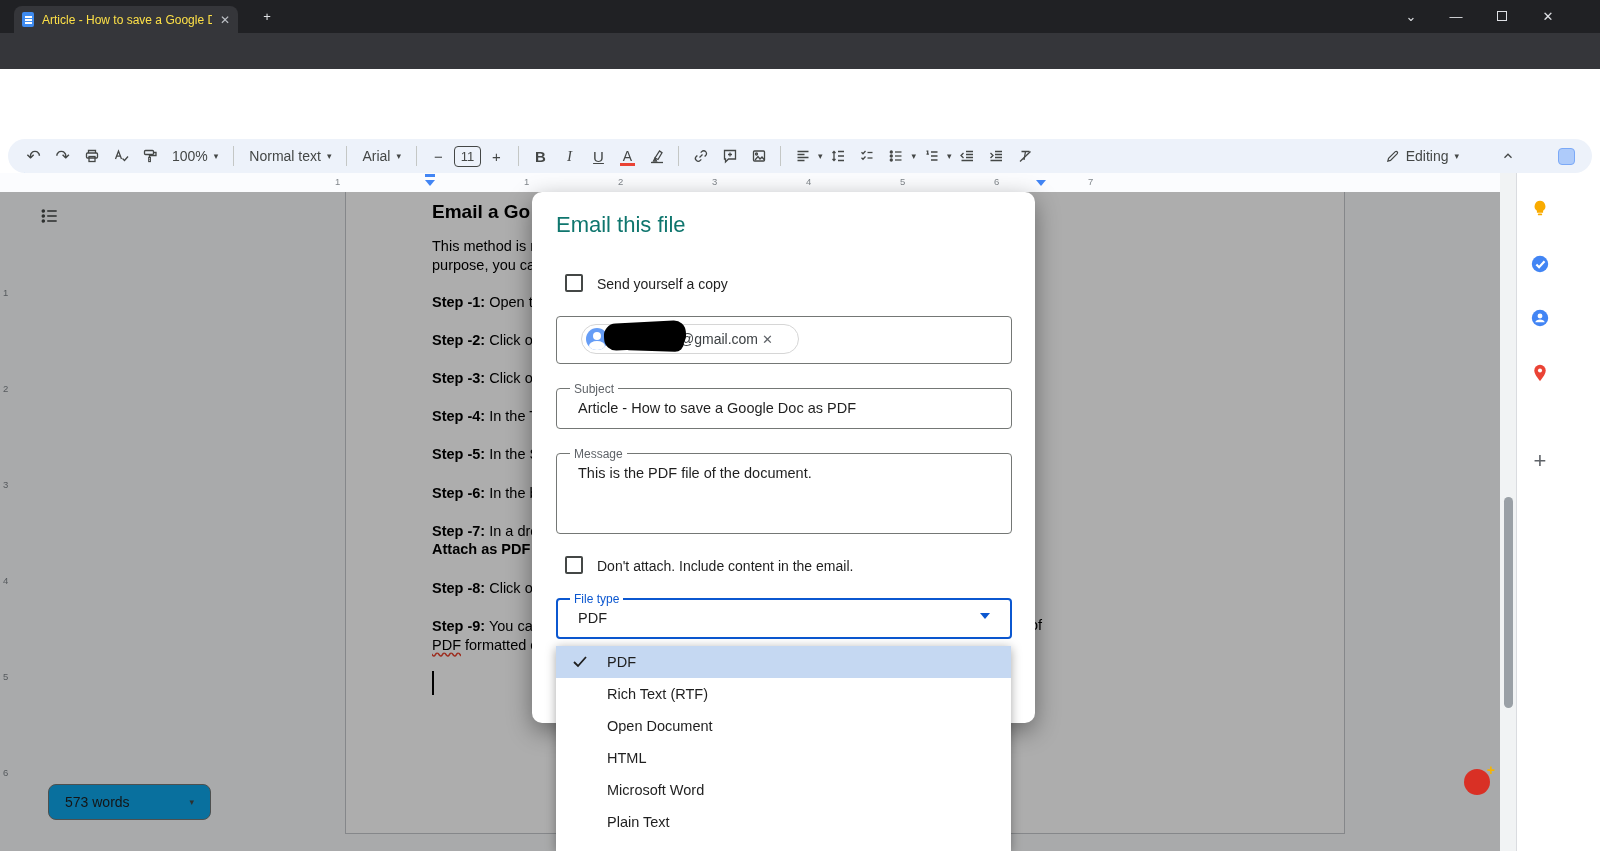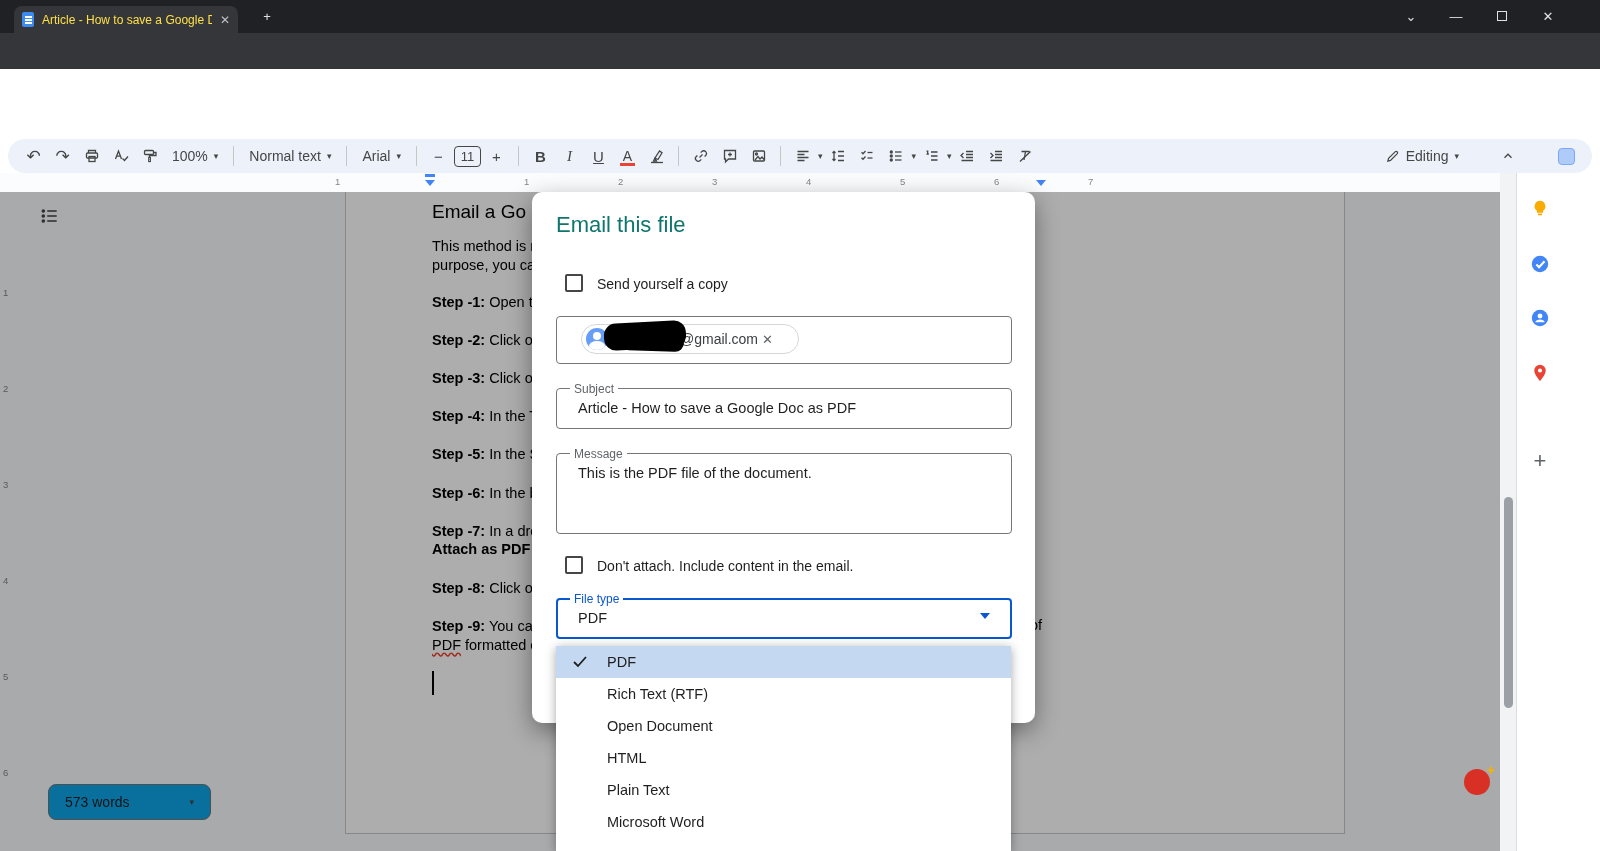--- a/index.html
+++ b/index.html
@@ -59,21 +59,21 @@
   .ruler{position:absolute;left:0;top:173px;width:1600px;height:19px;background:#fbfcfe}
   .rnum{position:absolute;top:3px;font-size:9.5px;color:#80868b}
   .rmark{position:absolute;width:0;height:0;border-left:5px solid transparent;border-right:5px solid transparent;
          border-top:6px solid #4285f4}
   .rbar{position:absolute;width:10px;height:3px;background:#4285f4}
   .vnum{position:absolute;left:3px;font-size:9.5px;color:#80868b;z-index:1}
 
   
   .canvas{position:absolute;left:0;top:192px;width:1600px;height:659px;background:#f9fbfd}
   .page{position:absolute;left:345px;top:192px;width:1000px;height:642px;background:#fff;border:1px solid #c4c7cc;border-top:none}
-  .doc-title{position:absolute;left:432px;top:201px;font-size:19px;font-weight:400;color:#000;white-space:pre}
+  .doc-title{position:absolute;left:432px;top:201px;font-size:19px;font-weight:700;color:#000;white-space:pre}
   .doc-line{position:absolute;left:432px;font-size:14.5px;color:#000;white-space:pre}
   .doc-line b{font-weight:700}
   .misspell{text-decoration-line:underline;text-decoration-style:wavy;text-decoration-color:#e8432f;text-underline-offset:2px}
   .cursor{position:absolute;left:432px;top:671px;width:1.5px;height:24px;background:#000}
   .scrim{position:absolute;left:0;top:192px;width:1500px;height:659px;background:rgba(0,0,0,.32);z-index:5}
   .wordpill{position:absolute;left:48px;top:784px;width:163px;height:36px;background:#0ea5e9;border:1px solid #747775;
             border-radius:8px;display:flex;align-items:center;padding:0 16px;font-size:14px;color:#1f1f1f}
   .redicon{position:absolute;left:1464px;top:769px;width:26px;height:26px;border-radius:50%;background:#d93025;z-index:6}
   .redicon:after{content:"+";position:absolute;right:-5px;top:-7px;color:#f5b400;font-size:14px;font-weight:700}
   .sbtrack{position:absolute;left:1500px;top:173px;width:16px;height:678px;background:#f1f3f4;z-index:4}
@@ -519,15 +519,15 @@
 <div class="menu">
   <div class="mitem sel">
     <svg class="mcheck" width="16" height="16" viewBox="0 0 16 16">
         <path d="M2 8l4 4 8-9" stroke="#1f1f1f" stroke-width="1.8" fill="none"></path>
       </svg>
     <span>PDF</span>
   </div>
   <div class="mitem"><span>Rich Text (RTF)</span></div>
   <div class="mitem"><span>Open Document</span></div>
   <div class="mitem"><span>HTML</span></div>
+  <div class="mitem"><span>Microsoft Word</span></div>
   <div class="mitem"><span>Plain Text</span></div>
-  <div class="mitem"><span>Microsoft Word</span></div>
 </div>
 
 </body></html>

